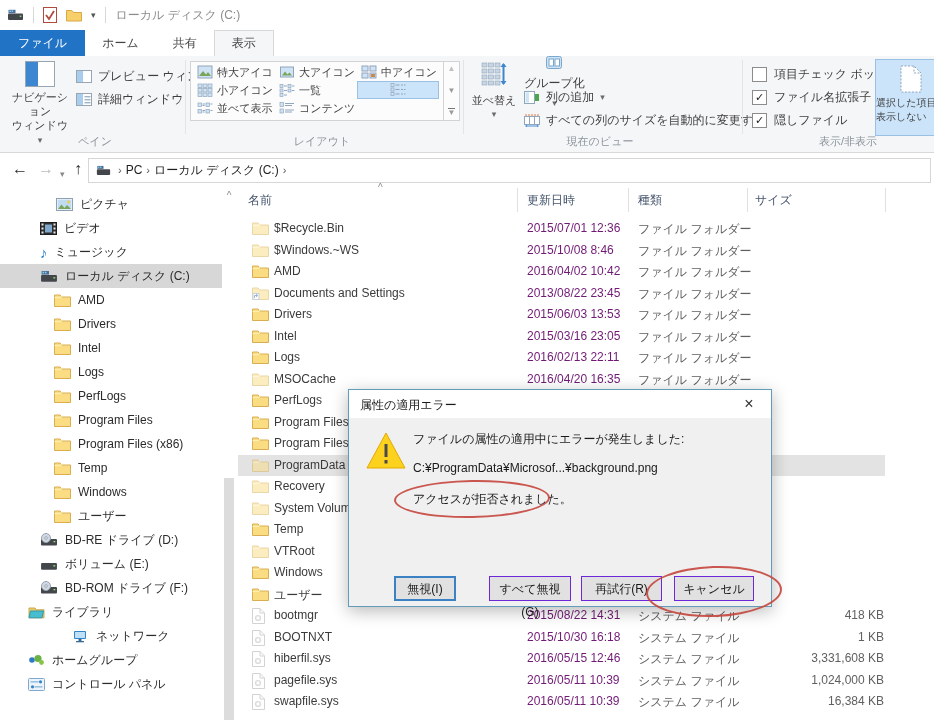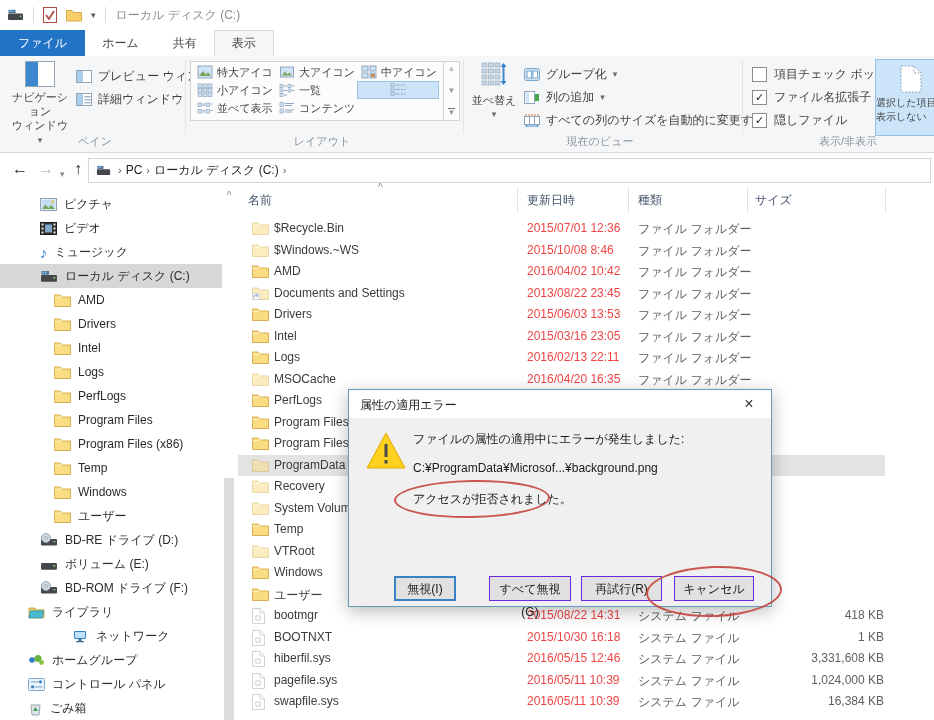--- a/index.html
+++ b/index.html
@@ -58,21 +58,21 @@
   
   .filelist{position:absolute;left:236px;top:186px;right:0;bottom:0;background:#fff;}
   .col-head{position:absolute;top:6px;font-size:12px;color:#44546c;white-space:nowrap;}
   .col-sep{position:absolute;top:2px;height:24px;width:1px;background:#e0e0e0;}
   .sort-caret{position:absolute;left:142px;top:-4px;color:#8a8a8a;font-size:10px;}
   .file-row{position:absolute;left:0;right:0;height:21.5px;}
   .row-sel{position:absolute;left:2px;width:647px;top:0;bottom:0;background:#e3e3e3;}
   .fr-ic{position:absolute;left:16px;top:3px;width:17px;height:15px;}
   .fr-ic.faded{opacity:.5;}
   .fr-name{position:absolute;left:38px;top:3px;color:#3a3a3a;white-space:nowrap;}
-  .fr-date{position:absolute;left:291px;top:3px;color:#ef4444;white-space:nowrap;}
+  .fr-date{position:absolute;left:291px;top:3px;color:#701a75;white-space:nowrap;}
   .fr-type{position:absolute;left:402px;top:3px;color:#606060;white-space:nowrap;}
   .fr-size{position:absolute;left:500px;width:148px;top:3px;color:#606060;text-align:right;white-space:nowrap;}
 
   
   .dialog{position:absolute;left:348px;top:389px;width:424px;height:218px;background:#f0f0f0;border:1px solid #639bba;box-shadow:0 4px 16px rgba(0,0,0,.28);z-index:40;box-sizing:border-box;}
   .dlg-title{position:absolute;top:0;left:0;right:0;height:28px;background:#fff;}
   .dlg-title-text{position:absolute;left:11px;top:7px;color:#1a1a1a;}
   .dlg-close{position:absolute;right:0;top:0;width:44px;height:28px;text-align:center;line-height:28px;font-size:16px;color:#333;}
   .dlg-body{position:absolute;top:28px;left:0;right:0;bottom:0;}
   .dlg-warn{position:absolute;left:16px;top:13px;}
@@ -279,21 +279,21 @@
               <rect x="14" y="19" width="5" height="4"></rect>
             </g>
             <path d="M22.5 2 v20" stroke="#3c87cf" stroke-width="2"></path>
             <path d="M19.5 5 l3-4 l3 4z" fill="#3c87cf"></path>
             <path d="M19.5 19 l3 4 l3-4z" fill="#3c87cf"></path>
           </svg></span>
       <span>並べ替え</span><br>
       <span class="caret">▾</span>
     </div>
     <div id="cv-items">
-        <div class="cv-item" style="top: 8px;">
+        <div class="cv-item" style="top: 0; flex-direction: column;">
           <span class="ic"><svg width="16" height="13" viewBox="0 0 16 13">
               <rect x="0.5" y="0.5" width="15" height="12" rx="2" fill="#cfe3f5" stroke="#7aa7cc"></rect>
               <rect x="3" y="3" width="4.5" height="7" fill="#fff" stroke="#7aa7cc"></rect>
               <rect x="9" y="3" width="4.5" height="7" fill="#fff" stroke="#7aa7cc"></rect>
             </svg></span>
           <span>グループ化</span>
           <span class="caret">▾</span>
         </div>
         <div class="cv-item" style="top: 31px;">
           <span class="ic"><svg width="16" height="13" viewBox="0 0 16 13">
@@ -358,21 +358,21 @@
           </svg></span>
       <span id="crumbs"><span class="crumb-sep">›</span><span class="crumb">PC</span><span class="crumb-sep">›</span><span class="crumb">ローカル ディスク (C:)</span><span class="crumb-sep">›</span></span>
     </div>
   </div>
 
   <div class="sidebar" id="sidebar">
     <div class="side-scroll">
       <div class="up">^</div>
       <div class="side-thumb"></div>
     </div>
-  <div class="side-item" style="top: 6px; padding-left: 40px;">
+  <div class="side-item" style="top: 6px; padding-left: 56px;">
         <span class="ic"><svg width="17" height="13" viewBox="0 0 17 13">
             <rect x="0.5" y="0.5" width="16" height="12" fill="#fff" stroke="#8fa0b5"></rect>
             <rect x="1.5" y="1.5" width="14" height="10" fill="#bfdcf0"></rect>
             <path d="M2 11 l3.5-4.5 3 3.5 2.5-3 4 4z" fill="#7aa45a"></path>
             <circle cx="12.5" cy="4" r="1.4" fill="#f2c94c"></circle>
           </svg></span>
         <span>ピクチャ</span>
       </div>
       <div class="side-item" style="top: 30px; padding-left: 40px;">
         <span class="ic"><svg width="17" height="13" viewBox="0 0 17 13">
@@ -524,27 +524,20 @@
       </div>
       <div class="side-item" style="top: 486px; padding-left: 28px;">
         <span class="ic"><svg width="17" height="13" viewBox="0 0 17 13">
             <rect x="0.5" y="0.5" width="16" height="12" rx="1" fill="#eef4fb" stroke="#7fa8cc"></rect>
             <rect x="2.5" y="3" width="8" height="1.6" fill="#9ec1de"></rect>
             <circle cx="12.5" cy="3.8" r="1.6" fill="#3584c6"></circle>
             <rect x="6.5" y="8" width="8" height="1.6" fill="#9ec1de"></rect>
             <circle cx="4.5" cy="8.8" r="1.6" fill="#3584c6"></circle>
           </svg></span>
         <span>コントロール パネル</span>
-      </div>
-      <div class="side-item" style="top: 510px; padding-left: 28px;">
-        <span class="ic"><svg width="15" height="15" viewBox="0 0 15 15">
-            <path d="M3 4 h9 l-1 10 h-7z" fill="#dfe6ec" stroke="#9aa5b1"></path>
-            <path d="M7.5 6 l2.5 4 h-5z" fill="#3fa14d"></path>
-          </svg></span>
-        <span>ごみ箱</span>
       </div>
     </div>
 
   <div class="filelist" id="filelist">
     <span class="sort-caret">^</span>
     <div class="col-head" style="left:12px;">名前</div>
     <div class="col-head" style="left:291px;">更新日時</div>
     <div class="col-head" style="left:402px;">種類</div>
     <div class="col-head" style="left:519px;">サイズ</div>
     <div class="col-sep" style="left:281px;"></div>

